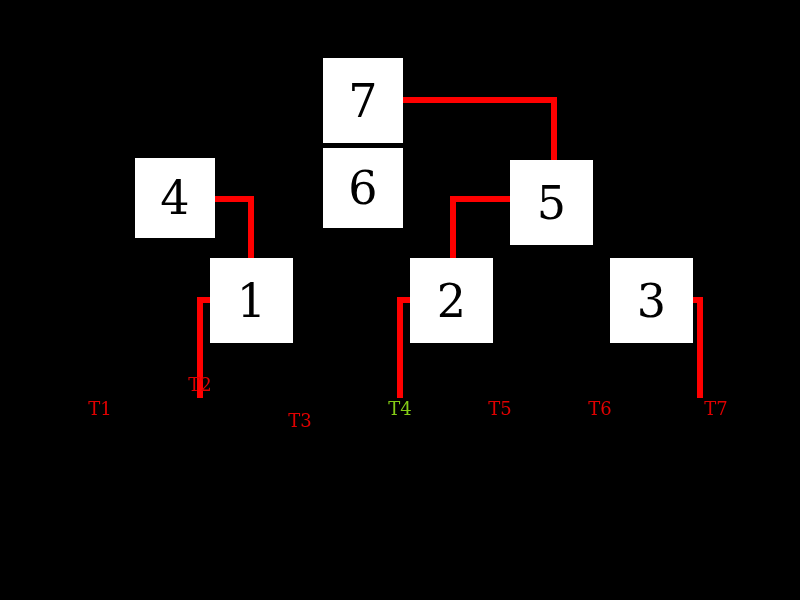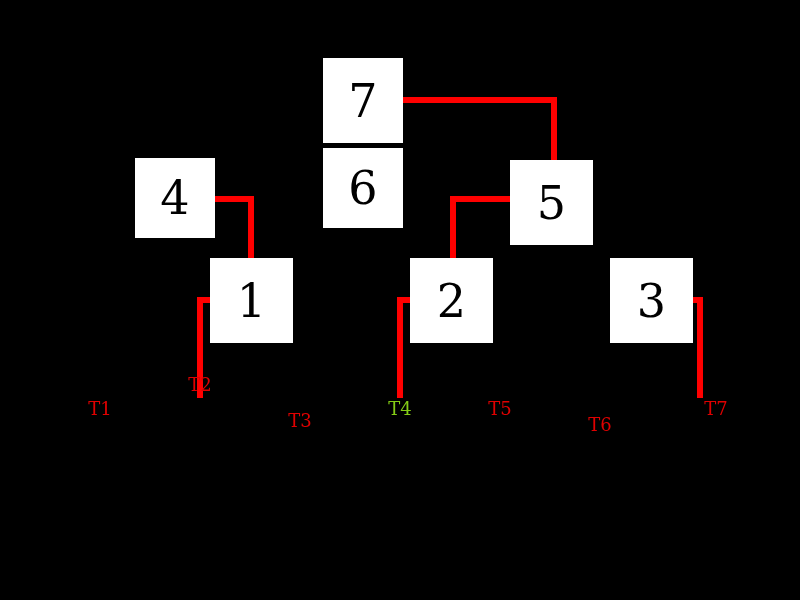--- a/index.html
+++ b/index.html
@@ -83,15 +83,15 @@
       <span>2</span>
     </div>
     <div class="node-box" style="left: 610px; top: 258px; width: 83px; height: 85px; background: rgb(255, 255, 255); color: rgb(0, 0, 0);">
       <span>3</span>
     </div>
     <div class="tick-label" style="left: 100px; top: 400px; color: rgb(224, 0, 0);">T1</div>
     <div class="tick-label" style="left: 200px; top: 376px; color: rgb(224, 0, 0);">T2</div>
     <div class="tick-label" style="left: 300px; top: 400px; color: rgb(224, 0, 0); margin-top: 12px;">T3</div>
     <div class="tick-label" style="left: 400px; top: 400px; color: #84cc16;">T4</div>
     <div class="tick-label" style="left: 500px; top: 400px; color: rgb(224, 0, 0);">T5</div>
-    <div class="tick-label" style="left: 600px; top: 416px; color: rgb(224, 0, 0);">T6</div>
+    <div class="tick-label" style="left: 600px; top: 400px; color: rgb(224, 0, 0);">T6</div>
     <div class="tick-label" style="left: 700px; top: 400px; color: rgb(224, 0, 0); margin-left: 16px;">T7</div>
   </div>
 
 </body></html>

